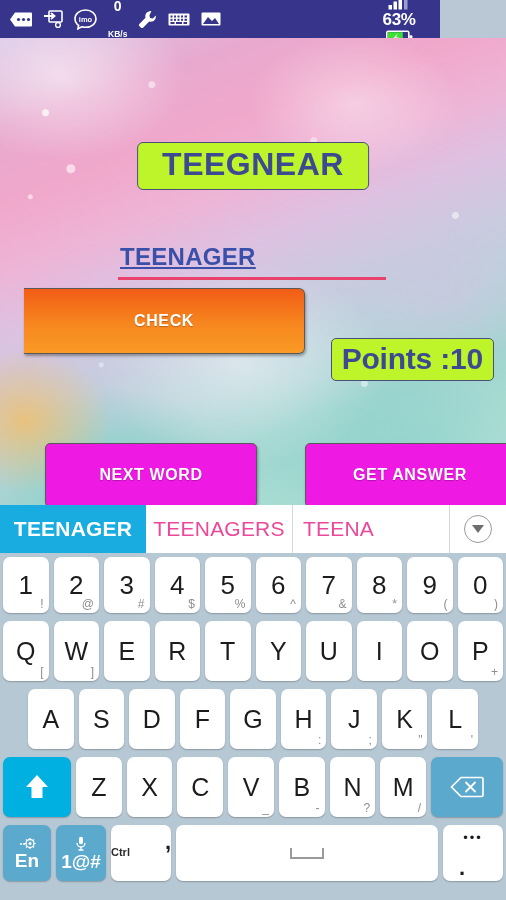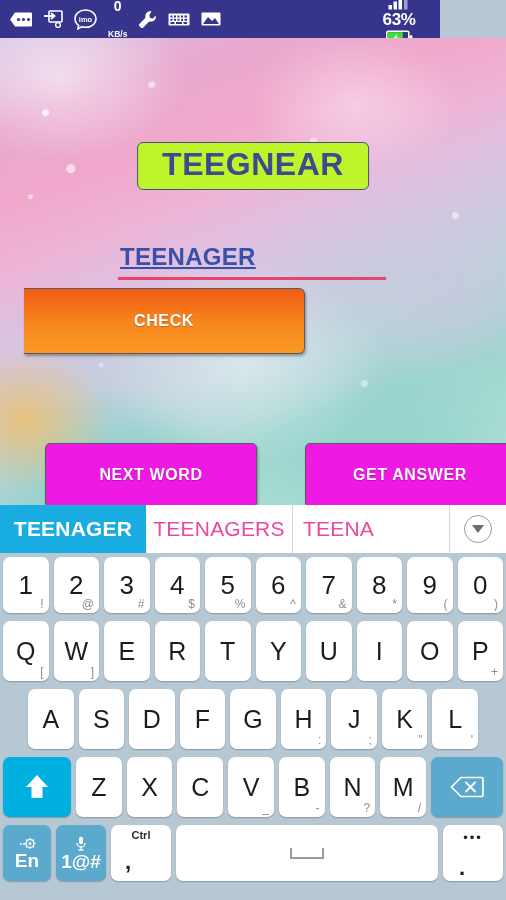--- a/index.html
+++ b/index.html
@@ -202,21 +202,21 @@
   .key.fn { background: #00b0e0; color: #ffffff; }
   .key.fn-dark { background: #5ca9ce; color: #ffffff; }
   .key.shift { flex: 0 0 68px; }
   .key.bksp  { flex: 0 0 72px; }
 
   .row-bot { padding-bottom: 7px; }
   .row-bot .key { height: 56px; }
   .key.lang { flex: 0 0 48px; background: #5ca9ce; color: #ffffff; flex-direction: column; gap: 1px; }
   .key.sym  { flex: 0 0 50px; background: #5ca9ce; color: #ffffff; flex-direction: column; gap: 1px; }
   .key.lang .lbl, .key.sym .lbl { font-size: 19px; font-weight: bold; line-height: 1; }
-  .key.comma { flex: 0 0 60px; flex-direction: column; justify-content: space-between; padding: 4px 0 6px; }
+  .key.comma { flex: 0 0 60px; flex-direction: row; justify-content: space-between; padding: 4px 0 6px; }
   .key.comma .top { font-size: 11px; color: #2b2b2b; font-weight: bold; }
   .key.comma .main { font-size: 22px; font-weight: bold; align-self: flex-start; margin-left: 14px; }
   .key.space { flex: 1 1 auto; }
   .space-mark {
     width: 34px; height: 11px;
     border: 2.5px solid #9a9a9a;
     border-top: none;
   }
   .key.period { flex: 0 0 60px; flex-direction: column; justify-content: space-between; padding: 6px 0 8px; }
   .key.period .dots { font-size: 13px; letter-spacing: 2px; color: #1c1c1c; line-height: 1; }
@@ -307,20 +307,21 @@
     <div class="bg-speck"></div>
 
     <div class="scrambled">TEEGNEAR</div>
 
     <div class="answer-wrap">
       <span class="answer-input" placeholder="">TEENAGER</span>
       <div class="answer-underline"></div>
     </div>
 
     <div class="btn btn-check">CHECK</div>
+    <div class="points">Points :10</div>
     <div class="btn btn-next">NEXT WORD</div>
     <div class="btn btn-answer">GET ANSWER</div>
   </div>
 
   <div class="keyboard">
 
     <div class="suggest">
       <div class="sg active">TEENAGER</div>
       <div class="sg">TEENAGERS</div>
       <div class="sg clip">TEENA</div>

